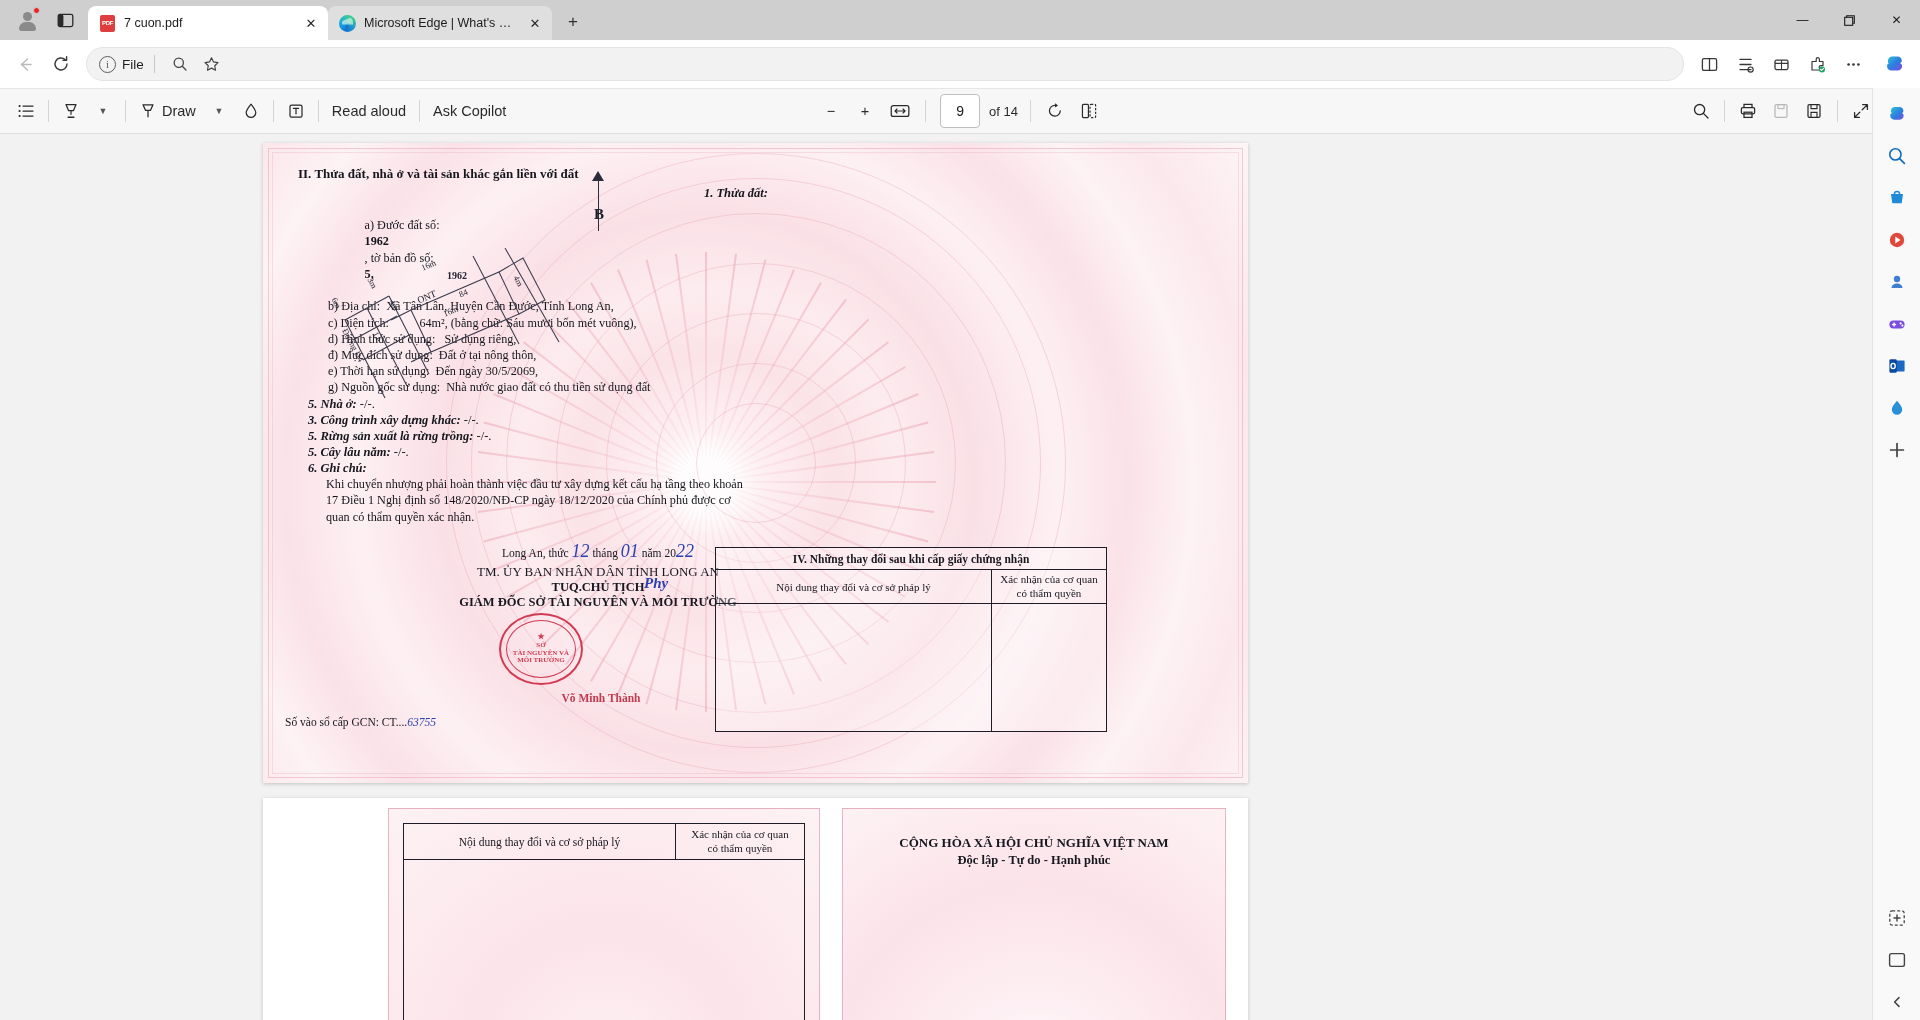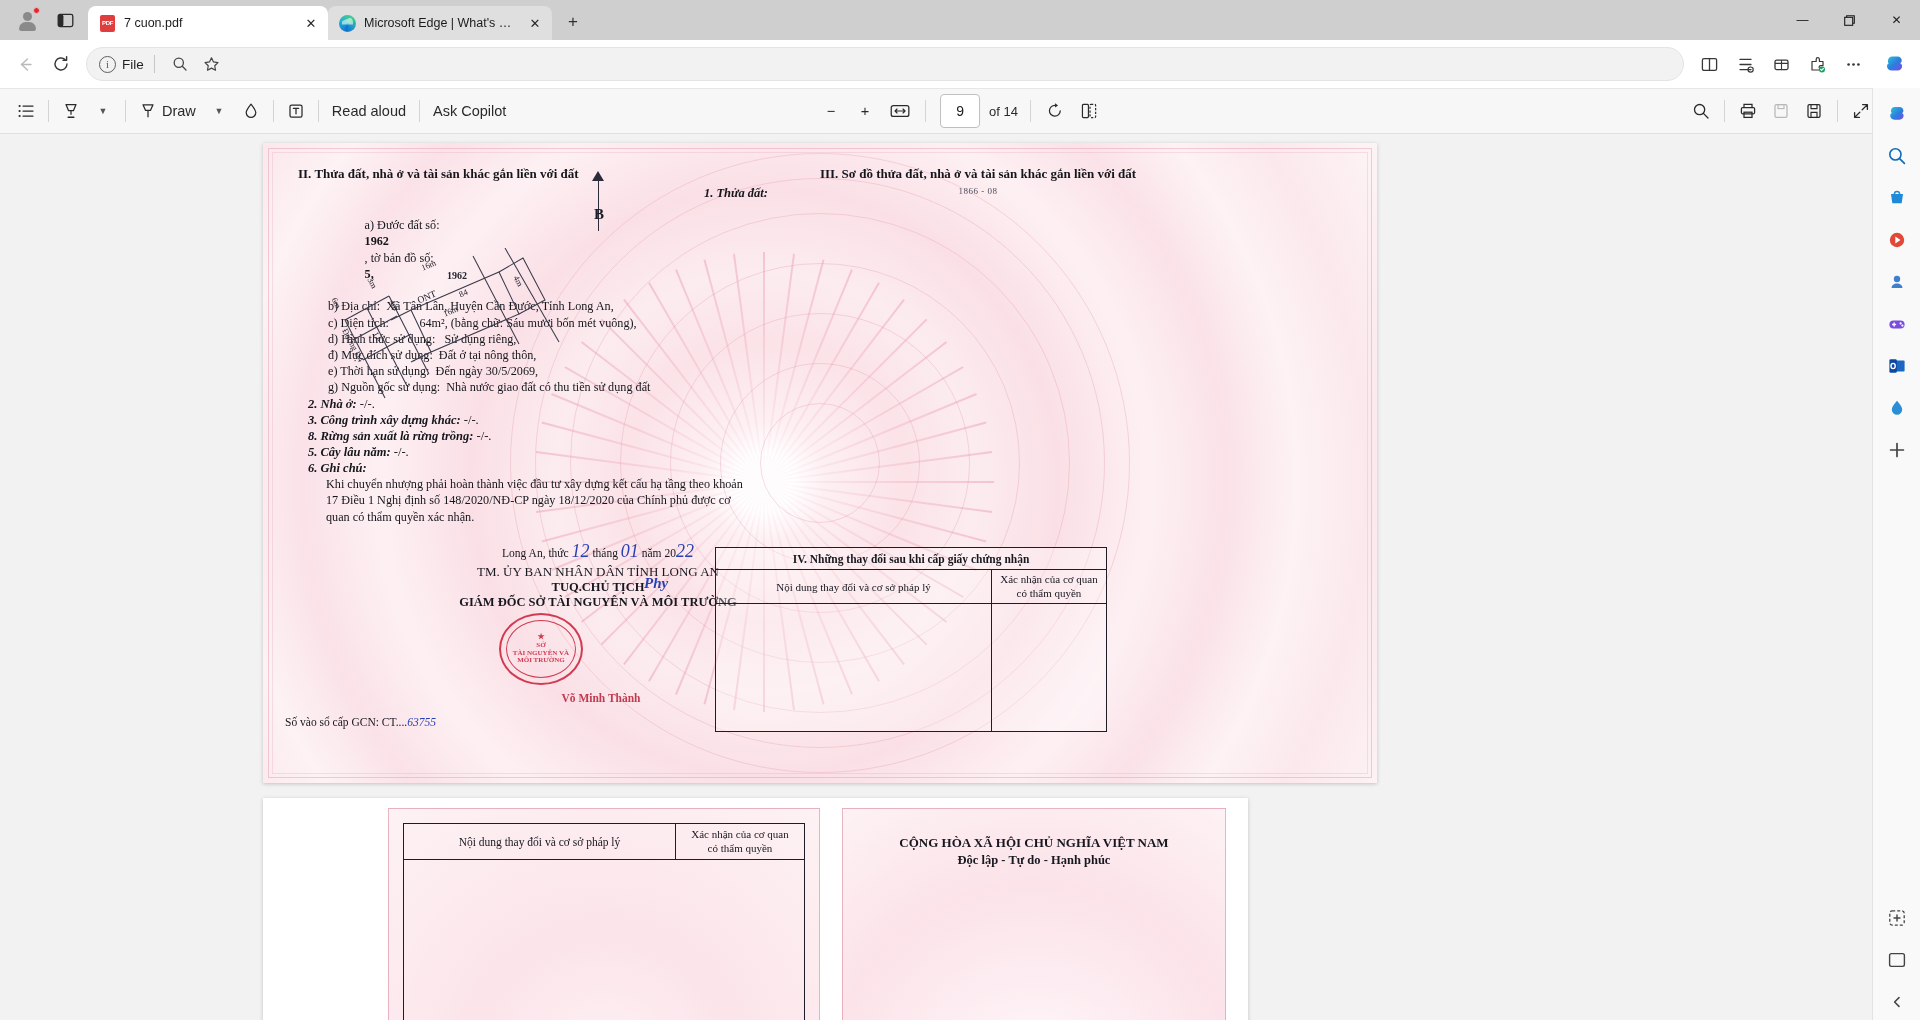--- a/index.html
+++ b/index.html
@@ -156,21 +156,21 @@
   
   .viewer {
     position: relative; height: 886px; background: #f2f2f2;
     overflow: hidden; display: flex;
   }
   .page-area {
     flex: 1; position: relative; overflow: hidden;
   }
   .pdf-page {
     position: absolute; left: 263px; top: 9px;
-    width: 1114px; height: 640px;
+    width: 985px; height: 640px;
     background: #fde047; box-shadow: 0 1px 4px rgba(0,0,0,0.20);
   }
   .pdf-page2 {
     position: absolute; left: 263px; top: 664px;
     width: 985px; height: 225px;
     background: #fff; box-shadow: 0 1px 4px rgba(0,0,0,0.20); overflow: hidden;
   }
 
   
   .cert-bg {
@@ -692,41 +692,37 @@
             <span>, tờ bản đồ số:</span>
             <b>5,</b>
           </div>
           <div class="li">b) Địa chỉ:  Xã Tân Lân, Huyện Cần Đước, Tỉnh Long An,</div>
           <div class="li">c) Diện tích:          64m², (bằng chữ: Sáu mươi bốn mét vuông),</div>
           <div class="li">d) Hình thức sử dụng:   Sử dụng riêng,</div>
           <div class="li">đ) Mục đích sử dụng:  Đất ở tại nông thôn,</div>
           <div class="li">e) Thời hạn sử dụng:  Đến ngày 30/5/2069,</div>
           <div class="li">g) Nguồn gốc sử dụng:  Nhà nước giao đất có thu tiền sử dụng đất</div>
           <div class="numitem">
-            <span>2. Nhà ở:</span> <span class="reg">-/-.</span>
+            <span>5. Nhà ở:</span> <span class="reg">-/-.</span>
           </div>
           <div class="numitem">
             <span>3. Công trình xây dựng khác:</span> <span class="reg">-/-.</span>
           </div>
           <div class="numitem">
-            <span>8. Rừng sản xuất là rừng trồng:</span> <span class="reg">-/-.</span>
+            <span>5. Rừng sản xuất là rừng trồng:</span> <span class="reg">-/-.</span>
           </div>
           <div class="numitem">
             <span>5. Cây lâu năm:</span> <span class="reg">-/-.</span>
           </div>
           <div class="numitem">6. Ghi chú:</div>
           <div class="notetxt">Khi chuyển nhượng phải hoàn thành việc đầu tư xây dựng kết cấu hạ tầng theo khoản</div>
           <div class="notetxt">17 Điều 1 Nghị định số 148/2020/NĐ-CP ngày 18/12/2020 của Chính phủ được cơ</div>
           <div class="notetxt">quan có thẩm quyền xác nhận.</div>
         </div>
 
-        <div class="diagcol">
-          <div class="h2r">III. Sơ đồ thửa đất, nhà ở và tài sản khác gắn liền với đất</div>
-          <div class="stamp-code">1866 - 08</div>
-        </div>
 
         <div class="compass">
           <div class="arrow"></div>
             <div class="nline"></div>
           <div class="blk">B</div>
         </div>
 
         <div class="parcel">
           <svg width="400" height="170" viewBox="0 0 400 170">
             <g stroke="#3a3a4a" stroke-width="1.05" fill="none">

